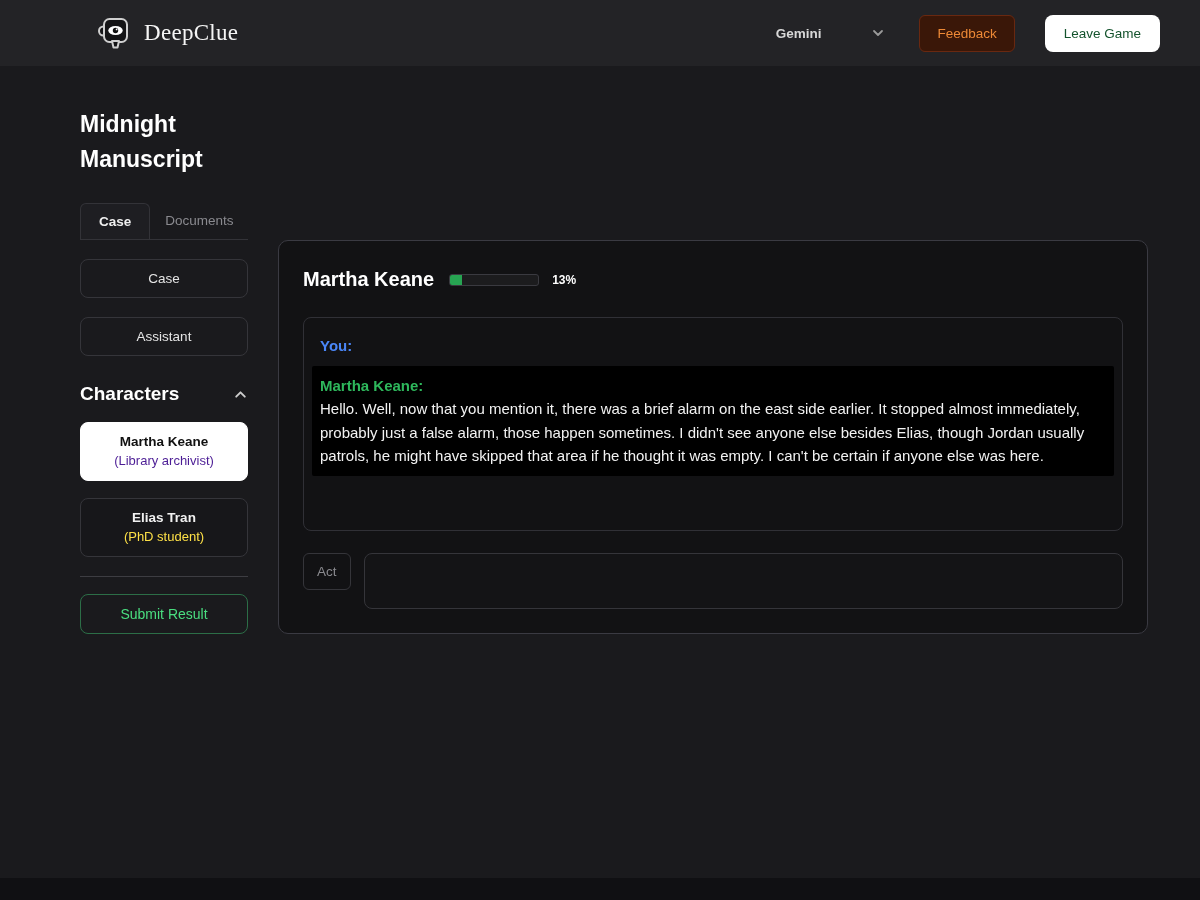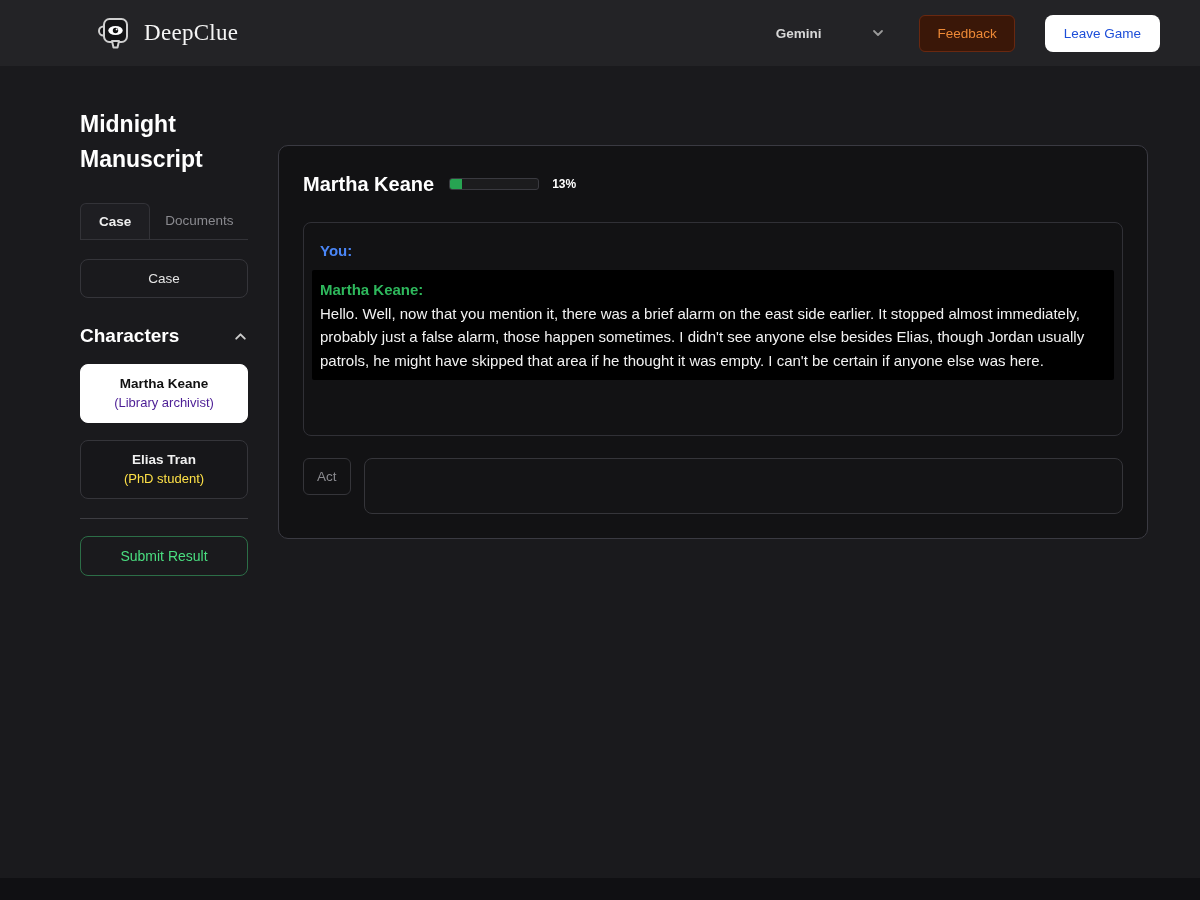--- a/index.html
+++ b/index.html
@@ -41,33 +41,33 @@
     color: #ed8936;
     font-size: 13.5px;
     padding: 10px 17px;
     border-radius: 6px;
     cursor: pointer;
     font-family: inherit;
   }
   .btn-leave {
     background: #ffffff;
     border: none;
-    color: #1d4ed8;
+    color: #14532d;
     font-size: 13.5px;
     padding: 11px 19px;
     border-radius: 8px;
     cursor: pointer;
     font-family: inherit;
   }
 
   
   .page {
     display: flex;
     padding: 41px 52px 60px 80px;
-    align-items: center;
+    align-items: flex-end;
   }
   .sidebar { width: 168px; flex: none; }
   .main-col { flex: 1; margin-left: 30px; }
 
   
   .case-title {
     font-size: 23px;
     font-weight: 700;
     color: #ffffff;
     line-height: 35px;
@@ -252,20 +252,21 @@
 
   <aside class="sidebar">
     <h1 class="case-title">Midnight Manuscript</h1>
 
     <div class="tabs">
       <div class="tab active">Case</div>
       <div class="tab">Documents</div>
     </div>
 
     <button class="side-btn">Case</button>
+    <button class="side-btn">Assistant</button>
 
     <div class="chars-head">
       <span class="txt">Characters</span>
       <span class="chev">
         <svg width="15" height="15" viewBox="0 0 14 14" fill="none">
             <path d="M3 9 L7 5 L11 9" stroke="#cccccc" stroke-width="1.8" stroke-linecap="round" stroke-linejoin="round"></path>
           </svg>
       </span>
     </div>
 

